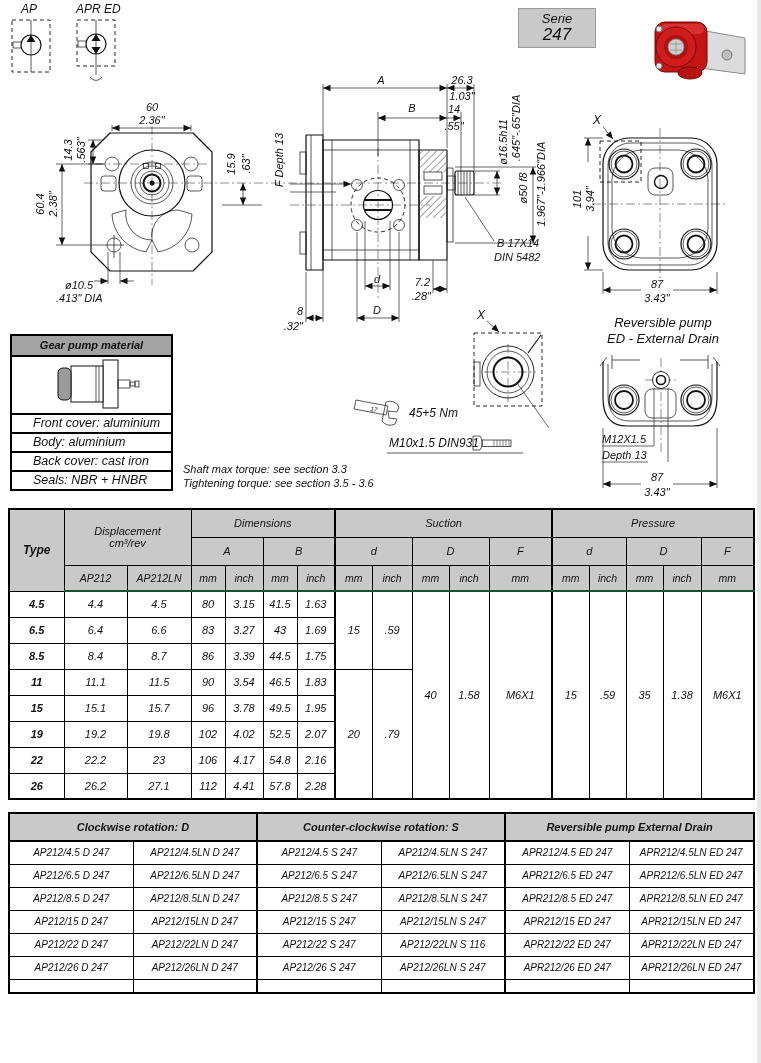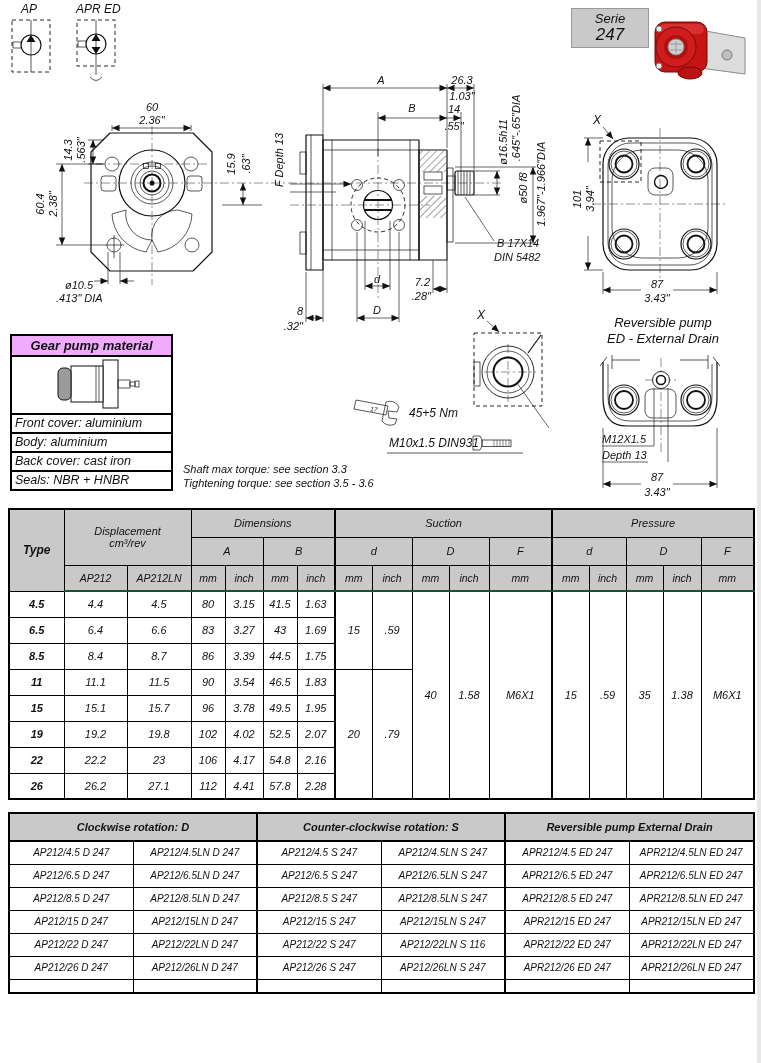--- a/index.html
+++ b/index.html
@@ -8,30 +8,30 @@
   svg text{font-family:"Liberation Sans",sans-serif;fill:#111;}
   .t13{font-size:13px}.t12{font-size:12px}.t11{font-size:11px}.t6{font-size:6.5px}
   .mid{text-anchor:middle}.end{text-anchor:end}
   .ol{fill:none;stroke:#111;stroke-width:1.2;stroke-linejoin:round}
   .th{fill:none;stroke:#111;stroke-width:0.7}
   .t2{fill:none;stroke:#111;stroke-width:2}
   .dim{fill:none;stroke:#222;stroke-width:0.7}
   .cl{fill:none;stroke:#333;stroke-width:0.55;stroke-dasharray:9 3 2 3}
   .dash{fill:none;stroke:#111;stroke-width:0.9;stroke-dasharray:4 3}
 
-  .serie{position:absolute;left:571px;top:8px;width:78px;height:40px;background:#c9c9c9;
+  .serie{position:absolute;left:518px;top:8px;width:78px;height:40px;background:#c9c9c9;
          border:1px solid #9a9a9a;text-align:center;box-sizing:border-box;}
   .serie .l1{font-size:13px;line-height:15px;margin-top:2px}
   .serie .l2{font-size:17px;line-height:18px}
 
   .material{position:absolute;left:10px;top:334px;width:163px;border:2px solid #000;box-sizing:border-box;background:transparent}
-  .material .hdr{background:#f0abfc;border-bottom:2px solid #000;text-align:center;
-                 font-size:13px;font-weight:bold;height:19px;line-height:19px}
+  .material .hdr{background:#a3a3a3;border-bottom:2px solid #000;text-align:center;
+                 font-size:11px;font-weight:bold;height:19px;line-height:19px}
   .material .draw{height:56px}
-  .material .row{border-top:2px solid #000;font-size:12.5px;height:17px;line-height:17px;padding:0 3px;white-space:nowrap}
+  .material .row{border-top:2px solid #000;font-size:12.5px;height:17px;line-height:17px;padding:0 21px;white-space:nowrap}
 
   table{border-collapse:collapse;table-layout:fixed;background:#fff}
   .spec{position:absolute;left:8px;top:508px;width:745px;border:2px solid #000;font-size:11px;text-align:center}
   .spec th,.spec td{border:1px solid #000;padding:0;font-weight:normal;overflow:hidden}
   .spec thead th{background:#c9c9c9}
   .spec thead tr:last-child th{border-bottom:2px solid #14532d;font-size:10.5px}
   .spec .b{font-weight:bold;font-size:12px}
   .spec td.tb{font-weight:bold}
   .gl{border-left-width:2px !important}
 

